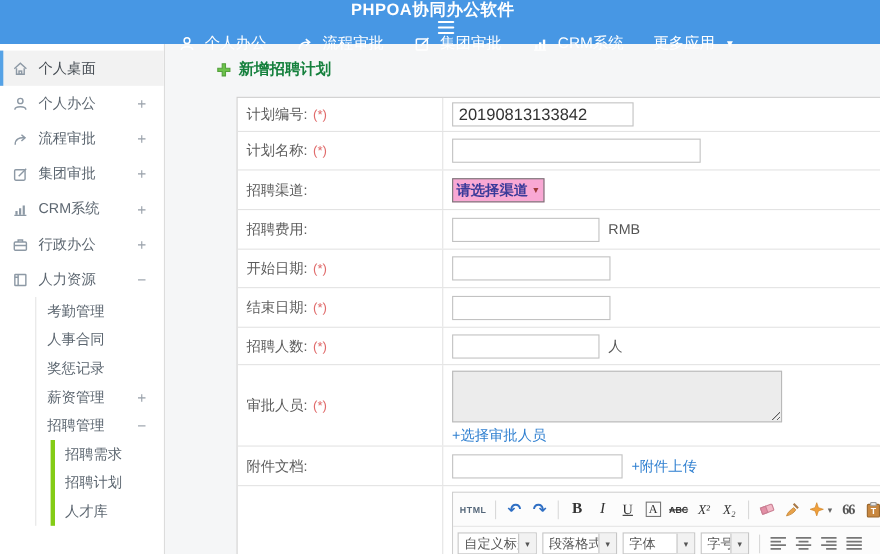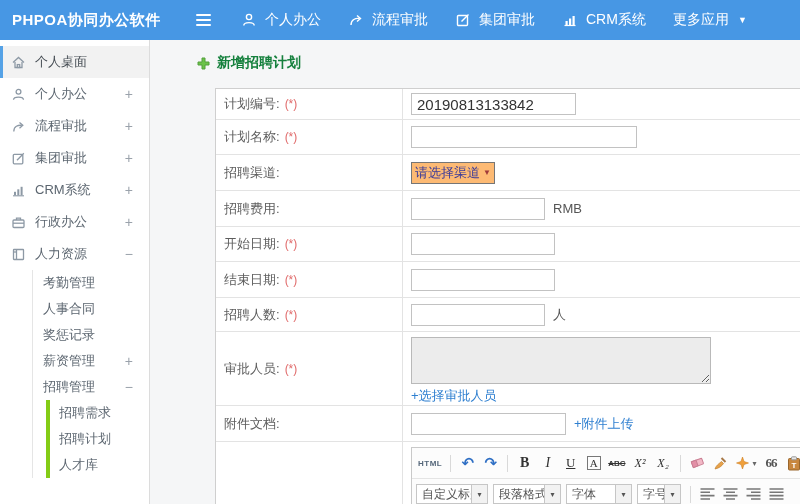--- a/index.html
+++ b/index.html
@@ -1,20 +1,20 @@
 <!DOCTYPE html>
 <html><head>
 <meta charset="utf-8">
 <style>
   html,body{margin:0;padding:0;background:#fff;}
   .window{position:relative;width:800px;height:504px;overflow:hidden;background:#fff;
           font-family:"Liberation Sans",sans-serif;-webkit-font-smoothing:antialiased;}
 
   
-  .topbar{position:absolute;top:0;left:0;right:0;height:40px;background:#4797e4;display:flex;align-items:center;color:#fff;z-index:5;}
+  .topbar{position:absolute;top:0;left:0;right:0;height:40px;background:#4797e4;display:flex;align-items:center;color:#fff;z-index:5;flex-direction:column;}
   .brand{font-size:15px;font-weight:bold;padding-left:12px;width:174px;white-space:nowrap;letter-spacing:.5px;}
   .burger{display:flex;flex-direction:column;gap:3px;cursor:pointer;margin-left:10px;}
   .burger i{display:block;width:15px;height:2px;background:#fff;border-radius:1px;}
   .topnav{display:flex;align-items:center;margin-left:30px;gap:27px;}
   .nav-item{display:flex;align-items:center;gap:7px;font-size:14px;cursor:pointer;white-space:nowrap;}
   .nav-caret{font-size:9px;margin-left:2px;}
 
   
   .sidebar{position:absolute;top:40px;left:0;width:150px;bottom:0;background:#fff;border-right:1px solid #dcdcdc;
            box-sizing:border-box;padding-top:6px;font-size:13px;color:#5c6670;overflow:hidden;}
@@ -37,21 +37,21 @@
   .frow{display:flex;border-bottom:1px solid #e3e3e3;align-items:stretch;}
   .frow:last-child{border-bottom:none;}
   .fl{width:187px;flex-shrink:0;border-right:1px solid #e3e3e3;display:flex;align-items:center;
       padding-left:8px;box-sizing:border-box;font-size:13px;color:#5d5d5d;white-space:nowrap;}
   .req{color:#e06b6b;margin-left:5px;font-size:12px;}
   .fv{display:flex;align-items:center;padding-left:8px;gap:8px;flex:1;min-width:0;}
   .h30{height:30px}.h33{height:33px}.h34{height:34px}.h35{height:35px}.h73{height:73px}.hedit{height:120px}
   .ti{height:22px;border:1px solid #c2c2c2;background:#fff;font-family:"Liberation Sans",sans-serif;
       font-size:15px;color:#333;padding:0 5px;box-sizing:border-box;}
   .w165{width:165px}.w226{width:226px}.w134{width:134px}.w144{width:144px}.w155{width:155px}
-  .sel{width:84px;height:22px;border:1px solid #767676;display:flex;align-items:center;box-sizing:border-box;background:#fdba74;cursor:pointer;}
+  .sel{width:84px;height:22px;border:1px solid #767676;display:flex;align-items:center;box-sizing:border-box;background:#f9a8d4;cursor:pointer;font-weight:bold;}
   .sel .sv{font-size:13px;color:#3a3a99;padding-left:3px;white-space:nowrap;overflow:hidden;}
   .sel .sa{margin-left:auto;font-size:8px;color:#a03a3a;padding-right:3px;}
   .unit{font-size:13px;color:#555;}
   .col{flex-direction:column;align-items:flex-start;padding-top:5px;gap:3px;}
   .ta{width:300px;height:54px;background:#ececec;border:1px solid #b9b9b9;position:relative;box-sizing:border-box;}
   .ta:after{content:"";position:absolute;right:1px;bottom:1px;width:9px;height:9px;
     background:linear-gradient(135deg,transparent 0 45%,#9a9a9a 45% 52%,transparent 52% 68%,#9a9a9a 68% 75%,transparent 75%);}
   .blink{font-size:13px;color:#2e7fd0;cursor:pointer;white-space:nowrap;}
 
   

